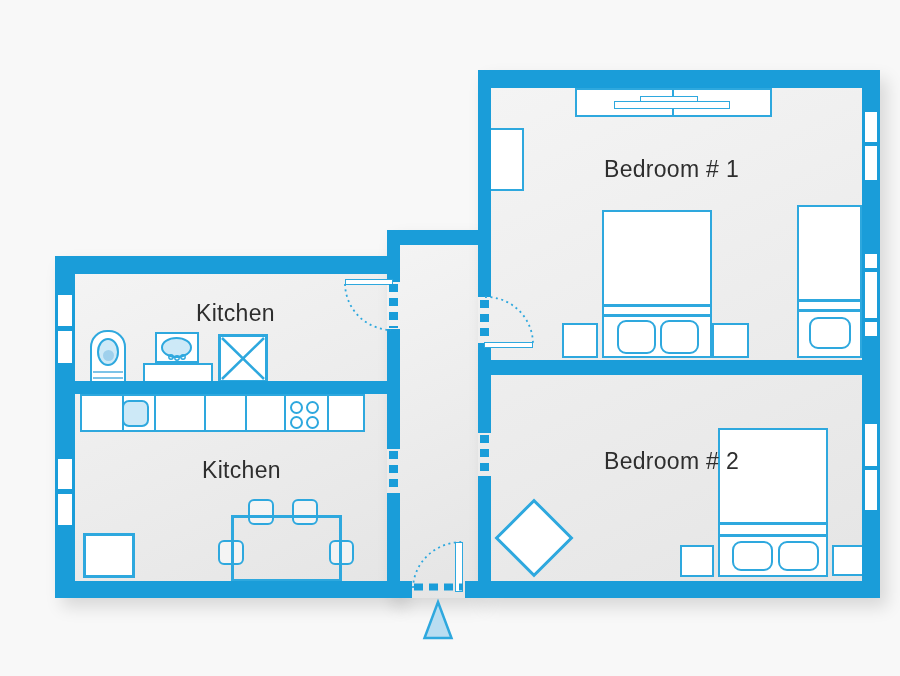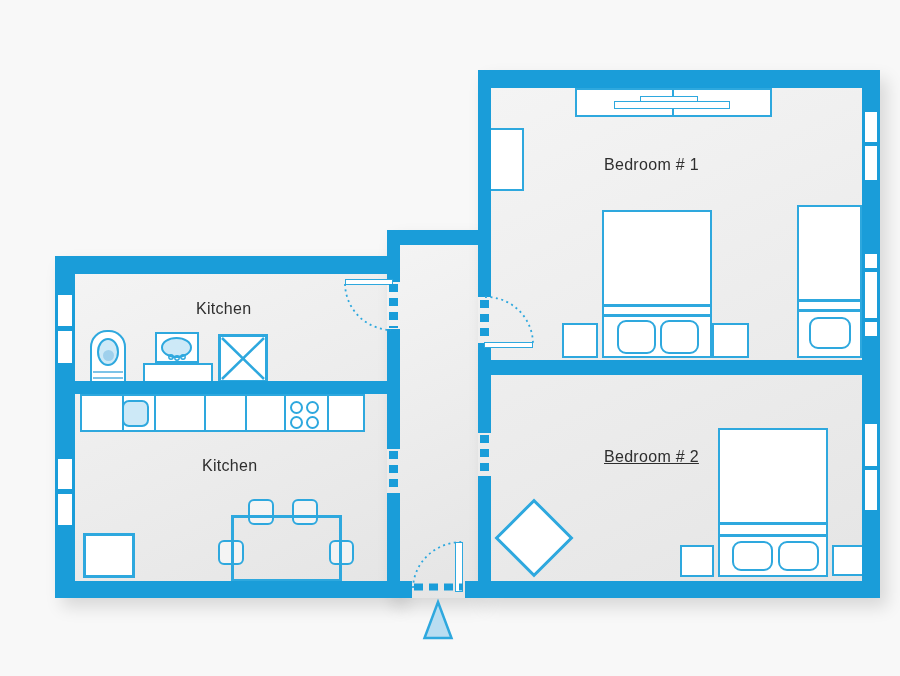--- a/index.html
+++ b/index.html
@@ -13,21 +13,21 @@
          box-shadow:7px 9px 16px rgba(0,0,0,.13);z-index:1;}
   .wall{position:absolute;background:var(--wall);z-index:20;}
   .furn{position:absolute;background:#fff;border:2.5px solid var(--furn);box-sizing:border-box;z-index:10;}
   .thin{border-width:2px;}
   .transparent{background:transparent;}
   .window{position:absolute;background:#fff;border:2px solid var(--wall);box-sizing:border-box;z-index:30;}
   .winbar{position:absolute;left:0;right:0;background:var(--wall);}
   .bedline{position:absolute;left:0;right:0;height:2.5px;background:var(--furn);}
   .pillow{position:absolute;background:#fff;border:2px solid var(--furn);border-radius:9px;box-sizing:border-box;}
   .leaf{position:absolute;background:#fff;border:1.5px solid var(--furn);box-sizing:border-box;z-index:35;}
-  .label{position:absolute;color:var(--label);font-size:16px;white-space:nowrap;z-index:50;letter-spacing:.3px;}
+  .label{position:absolute;color:var(--label);font-size:23px;white-space:nowrap;z-index:50;letter-spacing:.3px;}
   .cdiv{position:absolute;top:0;bottom:0;width:2px;background:var(--furn);}
   .burner{position:absolute;width:13px;height:13px;border:2px solid var(--furn);border-radius:50%;background:#fff;box-sizing:border-box;}
   .ksink{position:absolute;background:var(--fill-light);border:2.5px solid var(--furn);border-radius:7px;box-sizing:border-box;z-index:11;}
   .toilet{border-radius:17px 17px 3px 3px;}
   .tline{position:absolute;left:1px;right:1px;height:2px;background:#7cc3e7;}
   .oval{position:absolute;background:var(--fill-light);border:2px solid var(--furn);border-radius:50%;box-sizing:border-box;z-index:11;}
   .dot{position:absolute;background:#9fd0ec;border-radius:50%;z-index:12;}
   .overlay{position:absolute;left:0;top:0;z-index:40;pointer-events:none;}
   .diamond{transform:rotate(45deg);border-width:3.5px;}
 </style>
@@ -161,15 +161,15 @@
     <circle cx="171" cy="357" r="2.2" style="stroke:var(--furn);" stroke-width="1.4" fill="none"></circle>
     <circle cx="177" cy="358" r="2.2" style="stroke:var(--furn);" stroke-width="1.4" fill="none"></circle>
     <circle cx="183" cy="357" r="2.2" style="stroke:var(--furn);" stroke-width="1.4" fill="none"></circle>
 
     <path d="M438 602 L451.5 638 L424.5 638 Z" fill="#b9ddf1" style="stroke:var(--furn);" stroke-width="2.5"></path>
   </svg>
 
   <div class="label" style="left:196px;top:300px;">Kitchen</div>
   <div class="label" style="left:202px;top:457px;">Kitchen</div>
   <div class="label" style="left:604px;top:156px;">Bedroom # 1</div>
-  <div class="label" style="left:604px;top:448px;text-decoration:underline;">Bedroom # 2</div>
+  <div class="label" style="left:604px;top:448px;">Bedroom # 2</div>
 
 </div>
 
 </body></html>

